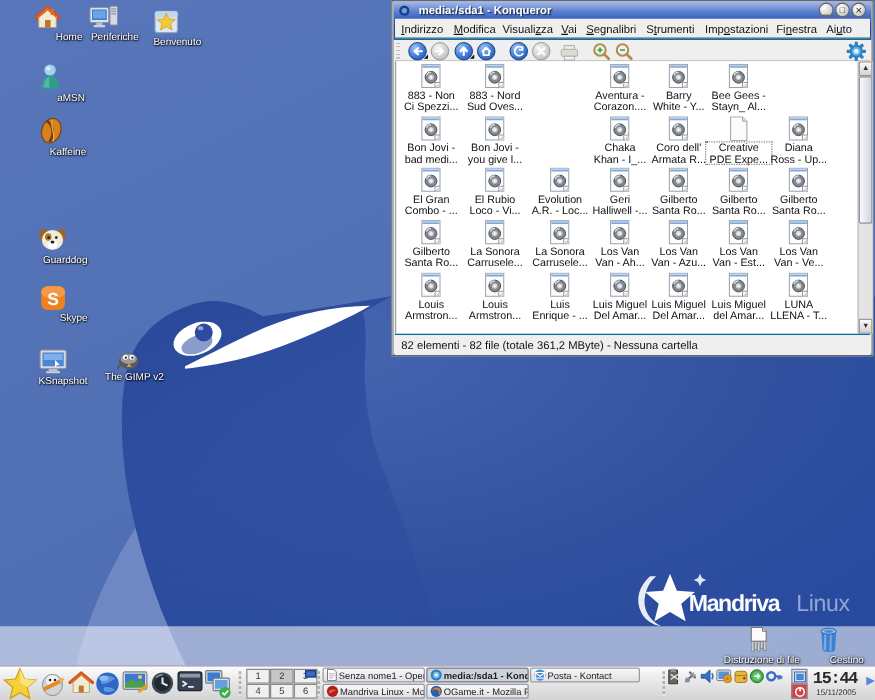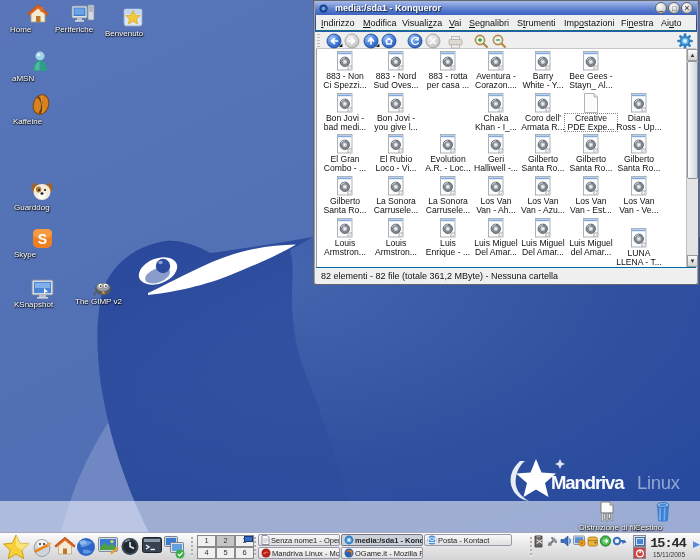--- a/index.html
+++ b/index.html
@@ -1,16 +1,16 @@
 <!DOCTYPE html>
 <html><head><meta charset="utf-8"><style>
 *{margin:0;padding:0;box-sizing:border-box;}
 html,body{width:700px;height:560px;overflow:hidden;font-family:"Liberation Sans",sans-serif;}
 #desk{position:relative;width:700px;height:560px;background:#5673b5;overflow:hidden;}
-.dticon{position:absolute;text-align:left;}
+.dticon{position:absolute;text-align:right;}
 .dtimg{height:22px;display:flex;align-items:flex-end;justify-content:center;}
 .dtlab{margin-top:1px;font-size:8px;line-height:9px;color:#fff;text-shadow:0.5px 0.8px 1.2px #000,0 0 2px #000;white-space:nowrap;}
 
 #win{position:absolute;left:313px;top:0;width:386px;height:285px;background:#efefef;border:1px solid #63676d;box-shadow:0 0 0 1px #9aa0a8 inset;}
 #titlebar{position:absolute;left:1px;top:0;right:1px;height:31px;background:linear-gradient(to bottom,#a8bce8 0%,#5478cc 30%,#2b55b8 55%,#1d43a6 78%,#2f58b6 100%);padding-left:20px;}
 #ttext{position:absolute;left:20px;top:2px;font-size:9px;font-weight:bold;color:#fff;text-shadow:1px 1px 1px #123;}
 .wbtn{position:absolute;top:1px;width:12px;height:12px;border-radius:50%;background:radial-gradient(circle at 35% 30%,#ffffff,#d8d8d8 55%,#a8a8a8);border:0.5px solid #666;text-align:center;}
 .wbtn span{font-size:9px;line-height:11px;color:#222;display:block;}
 #menubar{position:absolute;left:2px;top:14px;right:2px;height:16px;background:#efefef;border-bottom:1px solid #0f766e;}
 .mi{position:absolute;top:3px;font-size:9px;color:#111;}
@@ -356,35 +356,20 @@
             <circle cx="8.8" cy="10.8" r="4.7" fill="#82888f"></circle>
             <circle cx="8.8" cy="10.8" r="4.7" fill="none" stroke="#4e5358" stroke-width="0.8"></circle>
             <circle cx="8.8" cy="10.8" r="2.2" fill="#cdd2d8"></circle>
             <circle cx="8.8" cy="10.8" r="1" fill="#f8f8f8"></circle>
             <path d="M5.2 9.3 A4 4 0 0 1 8.8 6.7" stroke="#dde1e6" stroke-width="1" fill="none"></path>
             <path d="M12 19 L16 19 L16 15 Z" fill="#cdd1d7"></path>
             <path d="M12 19 L12 15 L16 15" fill="none" stroke="#888" stroke-width="0.7"></path>
           </svg>
           <div class="flab">883 - Nord<br>Sud Oves...</div>
         </div>
-<div class="fitem" style="left:105px;top:2px;">
-          <svg width="18" height="20" viewBox="0 0 18 20">
-            <rect x="1.5" y="0.5" width="14.5" height="18.5" fill="#fdfdfd" stroke="#9aa0a8" stroke-width="0.8"></rect>
-            <rect x="2.1" y="1.1" width="13.3" height="2.1" fill="#80a8dc"></rect>
-            <rect x="2.1" y="1.1" width="13.3" height="0.9" fill="#bcd4f0"></rect>
-            <circle cx="8.8" cy="10.8" r="4.7" fill="#82888f"></circle>
-            <circle cx="8.8" cy="10.8" r="4.7" fill="none" stroke="#4e5358" stroke-width="0.8"></circle>
-            <circle cx="8.8" cy="10.8" r="2.2" fill="#cdd2d8"></circle>
-            <circle cx="8.8" cy="10.8" r="1" fill="#f8f8f8"></circle>
-            <path d="M5.2 9.3 A4 4 0 0 1 8.8 6.7" stroke="#dde1e6" stroke-width="1" fill="none"></path>
-            <path d="M12 19 L16 19 L16 15 Z" fill="#cdd1d7"></path>
-            <path d="M12 19 L12 15 L16 15" fill="none" stroke="#888" stroke-width="0.7"></path>
-          </svg>
-          <div class="flab">883 - rotta<br>per casa ...</div>
-        </div>
 <div class="fitem" style="left:153px;top:2px;">
           <svg width="18" height="20" viewBox="0 0 18 20">
             <rect x="1.5" y="0.5" width="14.5" height="18.5" fill="#fdfdfd" stroke="#9aa0a8" stroke-width="0.8"></rect>
             <rect x="2.1" y="1.1" width="13.3" height="2.1" fill="#80a8dc"></rect>
             <rect x="2.1" y="1.1" width="13.3" height="0.9" fill="#bcd4f0"></rect>
             <circle cx="8.8" cy="10.8" r="4.7" fill="#82888f"></circle>
             <circle cx="8.8" cy="10.8" r="4.7" fill="none" stroke="#4e5358" stroke-width="0.8"></circle>
             <circle cx="8.8" cy="10.8" r="2.2" fill="#cdd2d8"></circle>
             <circle cx="8.8" cy="10.8" r="1" fill="#f8f8f8"></circle>
             <path d="M5.2 9.3 A4 4 0 0 1 8.8 6.7" stroke="#dde1e6" stroke-width="1" fill="none"></path>
@@ -798,21 +783,21 @@
             <circle cx="8.8" cy="10.8" r="4.7" fill="#82888f"></circle>
             <circle cx="8.8" cy="10.8" r="4.7" fill="none" stroke="#4e5358" stroke-width="0.8"></circle>
             <circle cx="8.8" cy="10.8" r="2.2" fill="#cdd2d8"></circle>
             <circle cx="8.8" cy="10.8" r="1" fill="#f8f8f8"></circle>
             <path d="M5.2 9.3 A4 4 0 0 1 8.8 6.7" stroke="#dde1e6" stroke-width="1" fill="none"></path>
             <path d="M12 19 L16 19 L16 15 Z" fill="#cdd1d7"></path>
             <path d="M12 19 L12 15 L16 15" fill="none" stroke="#888" stroke-width="0.7"></path>
           </svg>
           <div class="flab">Luis Miguel<br>del Amar...</div>
         </div>
-<div class="fitem" style="left:296px;top:179px;">
+<div class="fitem" style="left:296px;top:169px;">
           <svg width="18" height="20" viewBox="0 0 18 20">
             <rect x="1.5" y="0.5" width="14.5" height="18.5" fill="#fdfdfd" stroke="#9aa0a8" stroke-width="0.8"></rect>
             <rect x="2.1" y="1.1" width="13.3" height="2.1" fill="#80a8dc"></rect>
             <rect x="2.1" y="1.1" width="13.3" height="0.9" fill="#bcd4f0"></rect>
             <circle cx="8.8" cy="10.8" r="4.7" fill="#82888f"></circle>
             <circle cx="8.8" cy="10.8" r="4.7" fill="none" stroke="#4e5358" stroke-width="0.8"></circle>
             <circle cx="8.8" cy="10.8" r="2.2" fill="#cdd2d8"></circle>
             <circle cx="8.8" cy="10.8" r="1" fill="#f8f8f8"></circle>
             <path d="M5.2 9.3 A4 4 0 0 1 8.8 6.7" stroke="#dde1e6" stroke-width="1" fill="none"></path>
             <path d="M12 19 L16 19 L16 15 Z" fill="#cdd1d7"></path>

